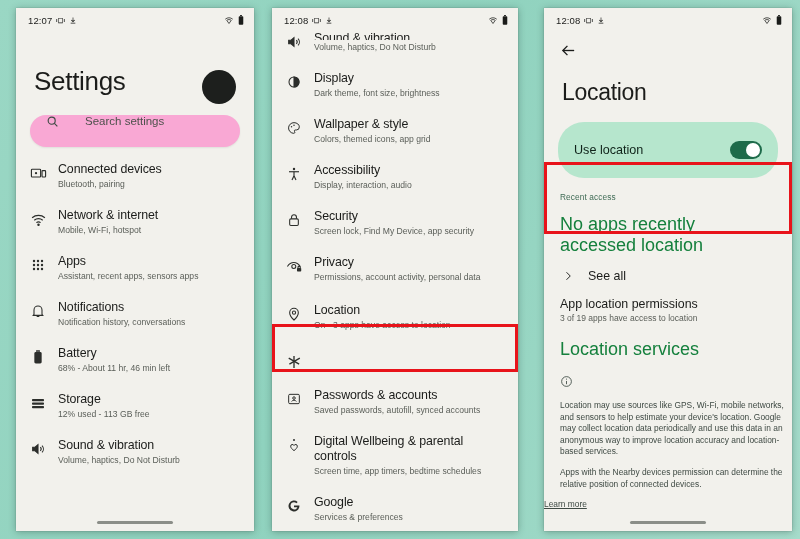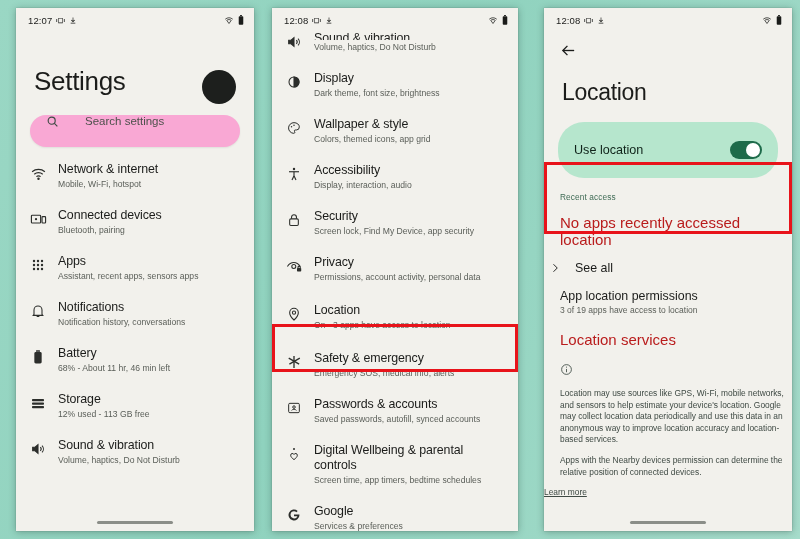--- a/index.html
+++ b/index.html
@@ -53,22 +53,22 @@
   
   .backbtn{padding:10px 0 0 16px;color:#1b1c1a;}
   .loctitle{font-size:23px;color:#1b1c1a;padding:16px 0 0 18px;letter-spacing:-.3px;}
   .usepill{margin:16px 14px 0 14px;height:56px;background:#b6e6cd;border-radius:26px;
      display:flex;align-items:center;padding:0 16px;}
   .usepill .lbl{font-size:12.6px;color:#10231a;flex:1;}
   .switch{width:32px;height:18px;border-radius:10px;background:#1e6b4a;position:relative;}
   .switch .knob{position:absolute;right:2px;top:2px;width:14px;height:14px;
      border-radius:50%;background:#ffffff;}
   .sectlabel{font-size:8.3px;color:#3f6b55;padding:14px 0 0 16px;letter-spacing:.1px;}
-  .plainrow{font-size:15px;color:#b91c1c;padding:12px 16px 0 16px;}
-  .seeall{display:flex;align-items:center;gap:14px;padding:13px 16px 0 5px;}
+  .plainrow{font-size:18px;color:#15803d;padding:12px 16px 0 16px;}
+  .seeall{display:flex;align-items:center;gap:14px;padding:13px 16px 0 18px;}
   .seeall .lbl{font-size:12.4px;color:#1b1c1a;}
   .permrow{padding:14px 16px 0 16px;}
   .permrow .t{font-size:12.4px;color:#1b1c1a;}
   .permrow .s{font-size:8.5px;color:#5a5e58;margin-top:2px;}
   .infoicon{padding:14px 0 0 16px;color:#3d4a43;}
   .para{font-size:8.4px;color:#3f4a44;line-height:11.6px;padding:8px 3px 0 16px;}
   .para.second{padding-top:9px;}
   .learn{font-size:8.4px;color:#3f4a44;padding:9px 0 0 0;
      text-decoration:underline;display:inline-block;}
 
@@ -129,44 +129,44 @@
           <svg width="13" height="13" viewBox="0 0 24 24" fill="none" stroke="#3d4a43" stroke-width="2.1">
               <circle cx="10.5" cy="10.5" r="6.5"></circle>
               <path d="M15.5 15.5L21 21"></path>
             </svg>
         </span>
         <span class="searchph">Search settings</span>
       </div>
 
       <div class="row">
         <div class="ricon">
+          <svg width="17" height="17" viewBox="0 0 24 24" fill="none" stroke="#2c2e2b" stroke-width="1.6">
+              <rect x="2" y="6" width="13" height="11" rx="1.2"></rect>
+              <rect x="17" y="8" width="5" height="9" rx="1"></rect>
+              <circle cx="8.5" cy="11.5" r="1.6" fill="#2c2e2b" stroke="none"></circle>
+            </svg>
+        </div>
+        <div class="rtxt">
+          <div class="rtitle">Connected devices</div>
+          <div class="rsub">Bluetooth, pairing</div>
+        </div>
+      </div>
+
+      <div class="row">
+        <div class="ricon">
           <svg width="17" height="17" viewBox="0 0 24 24" fill="none" stroke="#2c2e2b" stroke-width="1.7">
               <path d="M3 9.5C5.5 7.4 8.6 6.2 12 6.2s6.5 1.2 9 3.3"></path>
               <path d="M6 13c1.7-1.4 3.8-2.2 6-2.2s4.3.8 6 2.2"></path>
               <path d="M9 16.4c.9-.7 1.9-1.1 3-1.1s2.1.4 3 1.1"></path>
               <circle cx="12" cy="19.3" r=".9" fill="#2c2e2b"></circle>
             </svg>
         </div>
         <div class="rtxt">
           <div class="rtitle">Network &amp; internet</div>
           <div class="rsub">Mobile, Wi-Fi, hotspot</div>
-        </div>
-      </div>
-
-      <div class="row">
-        <div class="ricon">
-          <svg width="17" height="17" viewBox="0 0 24 24" fill="none" stroke="#2c2e2b" stroke-width="1.6">
-              <rect x="2" y="6" width="13" height="11" rx="1.2"></rect>
-              <rect x="17" y="8" width="5" height="9" rx="1"></rect>
-              <circle cx="8.5" cy="11.5" r="1.6" fill="#2c2e2b" stroke="none"></circle>
-            </svg>
-        </div>
-        <div class="rtxt">
-          <div class="rtitle">Connected devices</div>
-          <div class="rsub">Bluetooth, pairing</div>
         </div>
       </div>
 
       <div class="row">
         <div class="ricon">
           <svg width="16" height="16" viewBox="0 0 24 24" fill="#2c2e2b">
               <circle cx="6" cy="6" r="1.8"></circle>
               <circle cx="12" cy="6" r="1.8"></circle>
               <circle cx="18" cy="6" r="1.8"></circle>
               <circle cx="6" cy="12" r="1.8"></circle>
@@ -374,24 +374,20 @@
       </div>
 
       <div class="row">
         <div class="ricon">
           <svg width="16" height="16" viewBox="0 0 24 24" fill="#2c2e2b">
               <path d="M11 3h2v18h-2z"></path>
               <path d="M3.6 7.1l1-1.7 15.6 9-1 1.7z"></path>
               <path d="M20.2 5.4l1 1.7-15.6 9-1-1.7z"></path>
             </svg>
         </div>
-        <div class="rtxt">
-          <div class="rtitle">Safety &amp; emergency</div>
-          <div class="rsub">Emergency SOS, medical info, alerts</div>
-        </div>
       </div>
 
       <div class="row">
         <div class="ricon">
           <svg width="16" height="16" viewBox="0 0 24 24" fill="none" stroke="#2c2e2b" stroke-width="1.5">
               <rect x="4" y="5" width="16" height="14" rx="1.8"></rect>
               <circle cx="12" cy="10.6" r="1.9"></circle>
               <path d="M8.6 15.8c.6-1.4 1.9-2.1 3.4-2.1s2.8.7 3.4 2.1"></path>
             </svg>
         </div>

